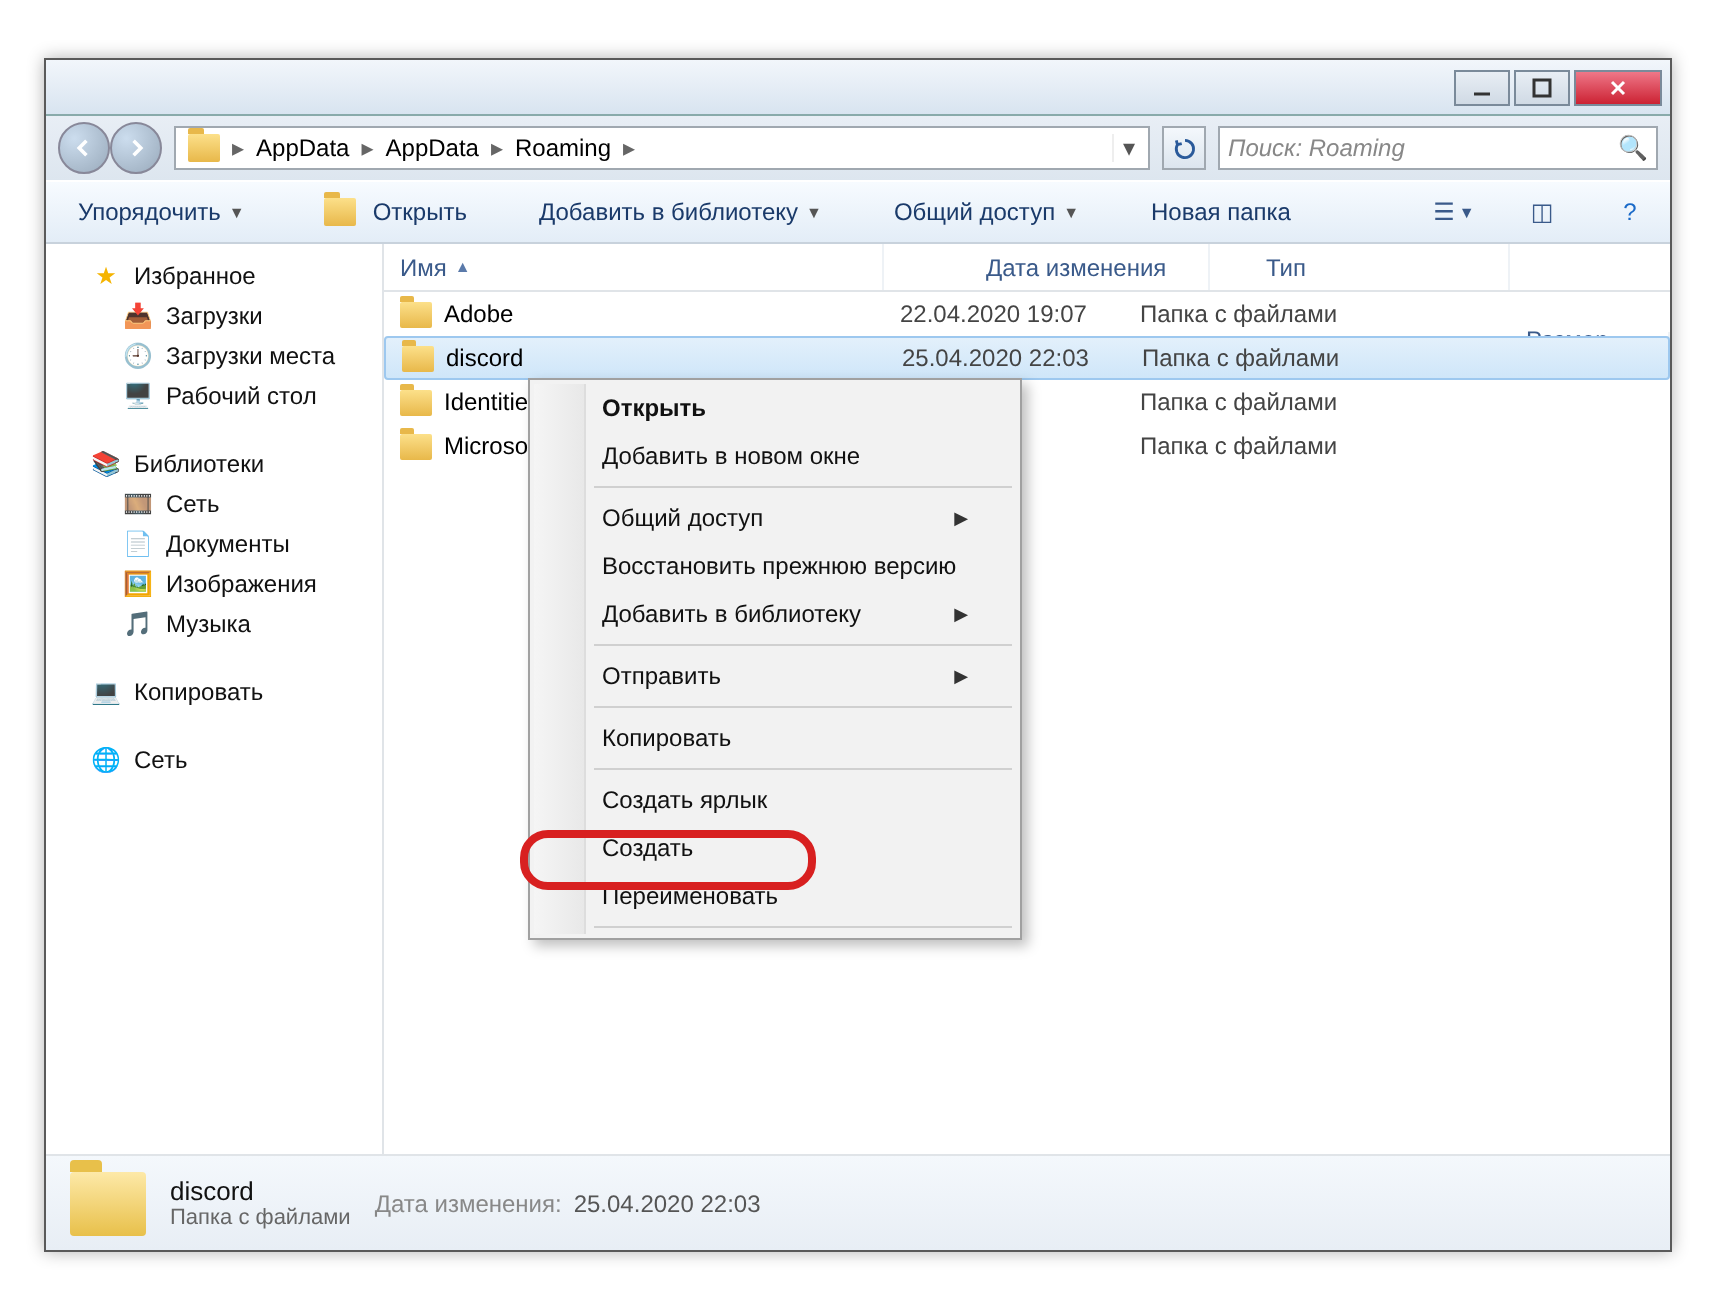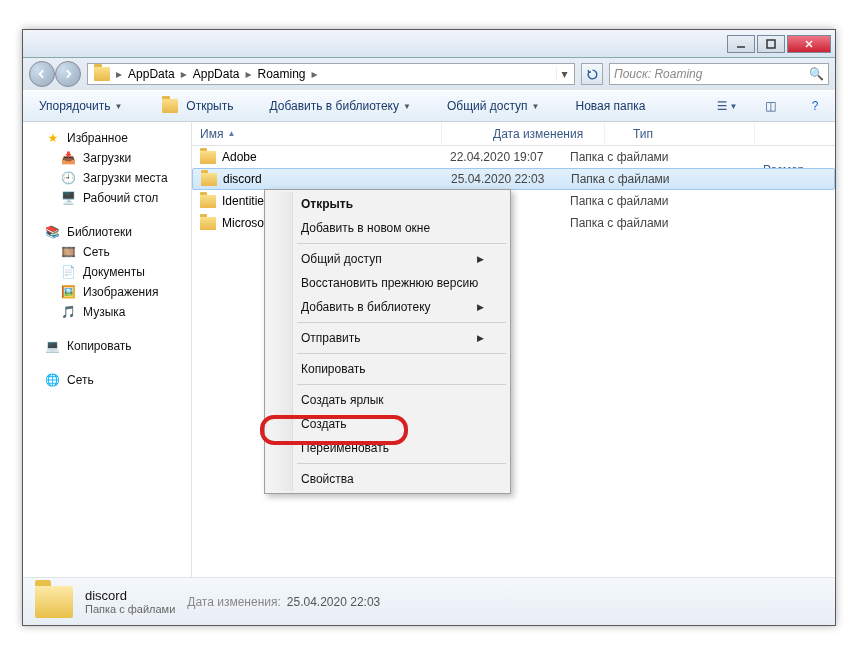--- a/index.html
+++ b/index.html
@@ -333,18 +333,15 @@
   <div class="mi">
       <span>Создать ярлык</span>
     </div>
   <div class="mi">
       <span>Создать</span>
     </div>
   <div class="mi">
       <span>Переименовать</span>
     </div>
   <div class="msep"></div>
-  <div class="mi">
-      <span>Свойства</span>
-    </div>
 </div>
 
 <div class="highlight-ring"></div>
 
 </body></html>

